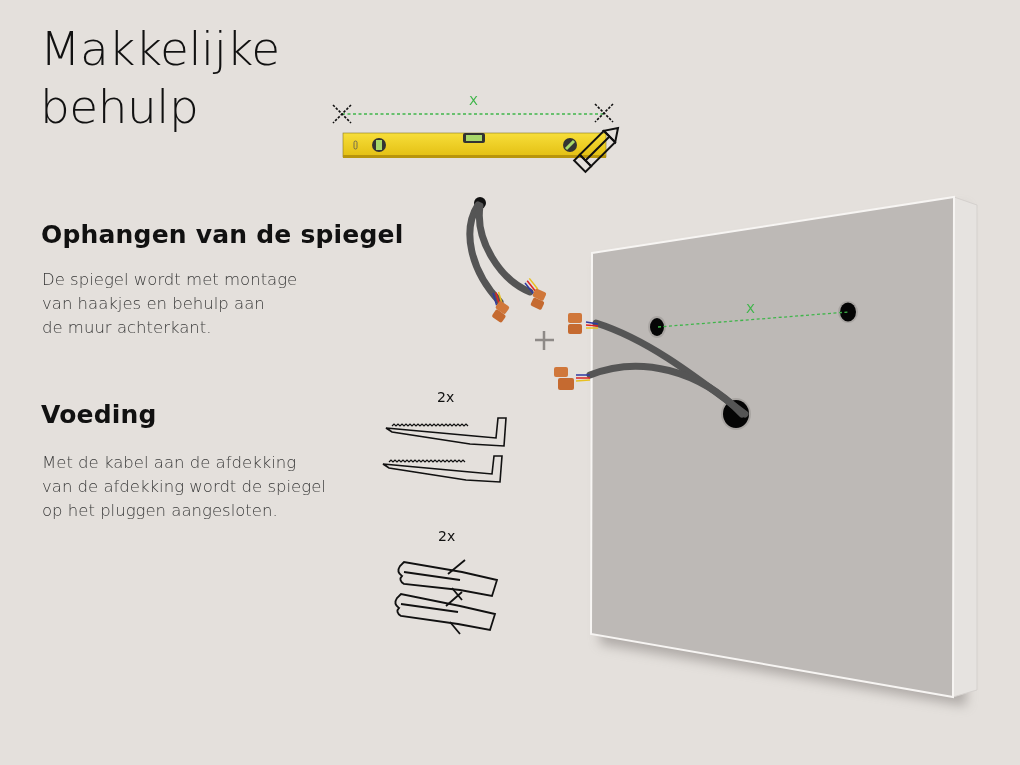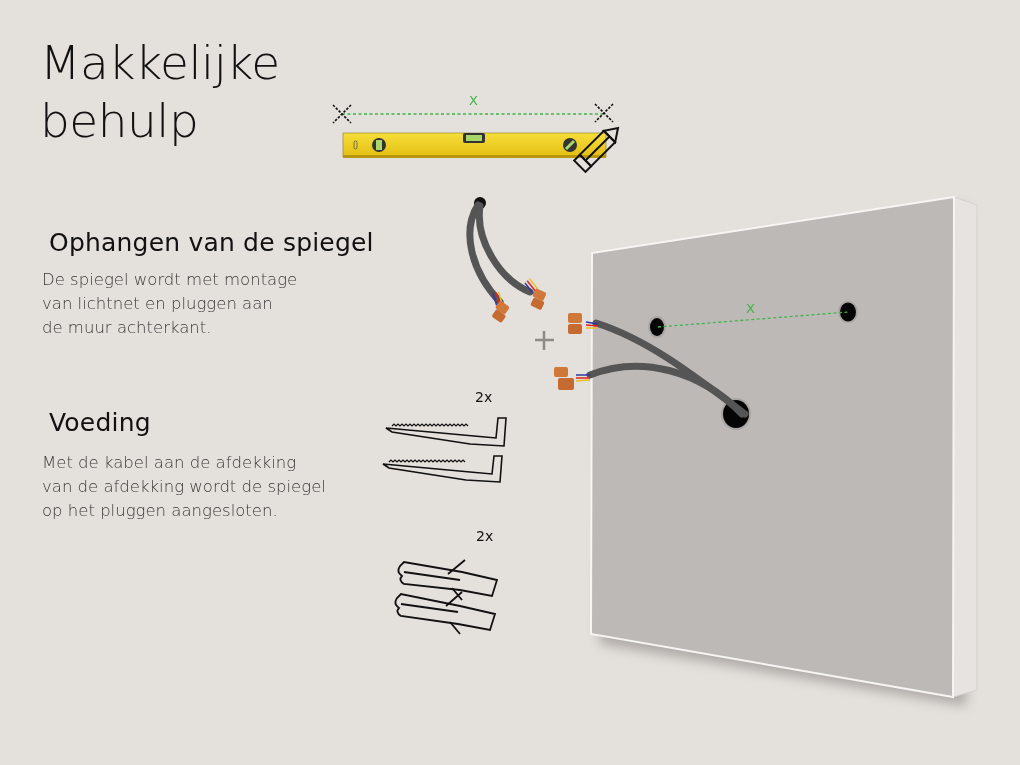--- a/index.html
+++ b/index.html
@@ -2,52 +2,52 @@
 <html><head>
 <meta charset="utf-8">
 <style>
   html, body { margin: 0; padding: 0; }
   body {
     width: 1020px; height: 765px; overflow: hidden;
     background: #e4e0dc; position: relative;
     font-family: "DejaVu Sans", sans-serif; color: #1a1a1a;
   }
   .title {
-    position: absolute; left: 40px; top: 34px;
+    position: absolute; left: 40px; top: 20px;
     font-family: "DejaVu Sans", sans-serif; font-weight: 300;
     font-size: 47px; line-height: 58px; letter-spacing: -0.5px;
     color: #111; margin: 0;
   }
   .title span { display: block; }
   .h2 {
-    position: absolute; left: 41px; font-size: 25px; font-weight: 400;
-    color: #111; margin: 8px; letter-spacing: 0.2px;
+    position: absolute; left: 41px; font-size: 25px; font-weight: 700;
+    color: #111; margin: 0; letter-spacing: 0.2px;
   }
   .para {
     position: absolute; left: 42px; font-size: 16.5px; line-height: 24px;
     color: #3a3a3a; margin: 0; font-weight: 300;
   }
   .para span { display: block; white-space: nowrap; }
   .qty {
-    position: absolute; font-size: 14px; font-weight: 500; color: #111; margin-left: 38px;
+    position: absolute; font-size: 14px; font-weight: 500; color: #111;
   }
   svg.art { position: absolute; left: 0; top: 0; }
 </style>
 </head>
 <body>
 
 <h1 class="title">
   <span>Makkelijke</span>
   <span>behulp</span>
 </h1>
 
 <h2 class="h2" style="top:220px">Ophangen van de spiegel</h2>
 <p class="para" style="top:268px">
   <span>De spiegel wordt met montage</span>
-  <span>van lichtnet en pluggen aan</span>
+  <span>van haakjes en behulp aan</span>
   <span>de muur achterkant.</span>
 </p>
 
 <h2 class="h2" style="top:400px">Voeding</h2>
 <p class="para" style="top:451px">
   <span>Met de kabel aan de afdekking</span>
   <span>van de afdekking wordt de spiegel</span>
   <span>op het pluggen aangesloten.</span>
 </p>
 

